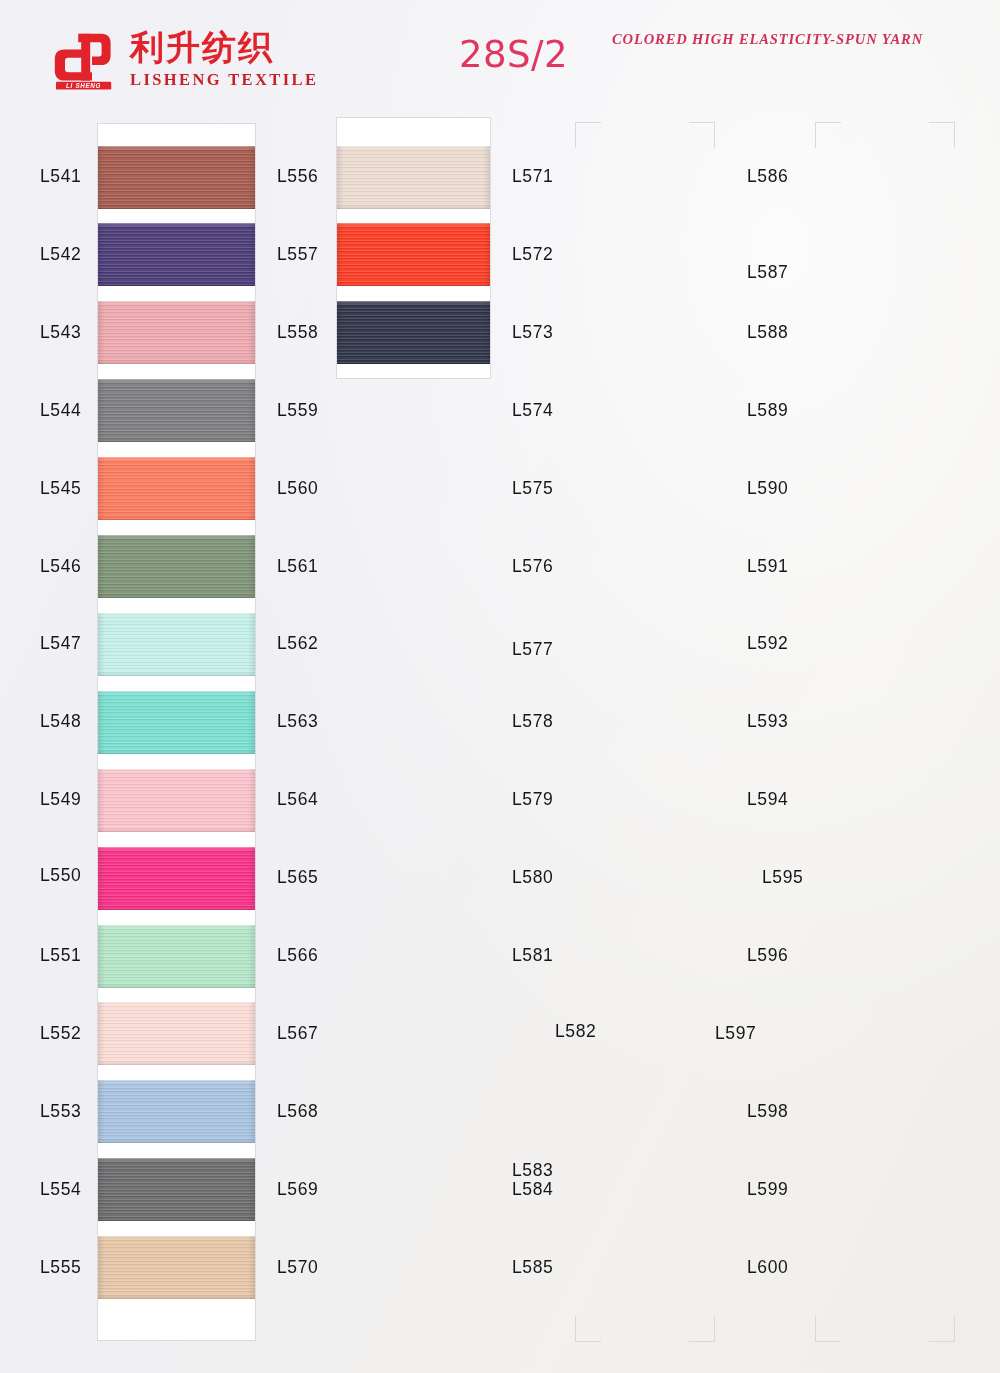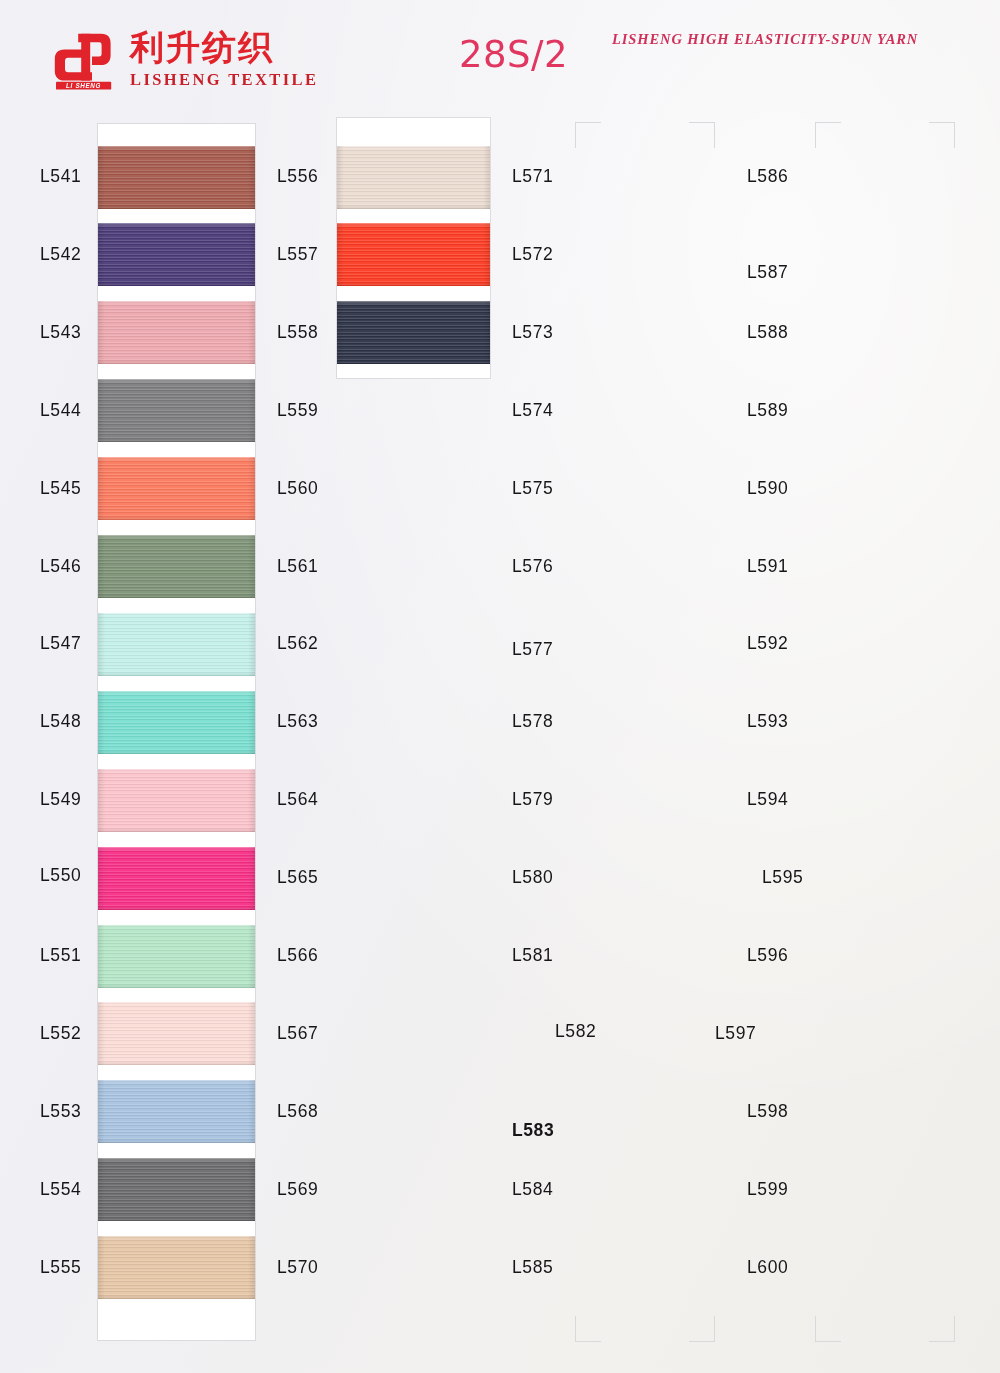--- a/index.html
+++ b/index.html
@@ -116,21 +116,21 @@
     </svg>
     <div class="brand-text">
       <div class="brand-cn">利升纺织</div>
       <div class="brand-en">LISHENG TEXTILE</div>
     </div>
   </div>
 
   <div class="count-label">28S/2</div>
 
   <div class="title-block">
-    <div class="title-en">LISHENG HIGH ELASTICITY-SPUN YARN</div>
+    <div class="title-en">COLORED HIGH ELASTICITY-SPUN YARN</div>
   </div>
 </div>
 
 <div id="crop-layer">
     <div class="crop tl" style="left: 575px; top: 122px;">
       <i class="h"></i>
       <i class="v"></i>
     </div>
     <div class="crop bl" style="left: 575px; top: 1316px;">
       <i class="h"></i>
@@ -331,21 +331,21 @@
     <div class="code" style="left: 512px; top: 323.8px;">L573</div>
     <div class="code" style="left: 512px; top: 401.7px;">L574</div>
     <div class="code" style="left: 512px; top: 479.6px;">L575</div>
     <div class="code" style="left: 512px; top: 557.5px;">L576</div>
     <div class="code" style="left: 512px; top: 641px; text-align: center;">L577</div>
     <div class="code" style="left: 512px; top: 713.3px;">L578</div>
     <div class="code" style="left: 512px; top: 791.2px;">L579</div>
     <div class="code" style="left: 512px; top: 869.1px;">L580</div>
     <div class="code" style="left: 512px; top: 947px;">L581</div>
     <div class="code" style="left: 512px; top: 1023px; margin-left: 43px;">L582</div>
-    <div class="code" style="left: 512px; top: 1122px; font-weight: bold;">L583</div>
+    <div class="code" style="left: 512px; top: 1162px;">L583</div>
     <div class="code" style="left: 512px; top: 1180.7px;">L584</div>
     <div class="code" style="left: 512px; top: 1258.6px;">L585</div>
     <div class="code" style="left: 747px; top: 168px;">L586</div>
     <div class="code" style="left: 747px; top: 264px;">L587</div>
     <div class="code" style="left: 747px; top: 323.8px;">L588</div>
     <div class="code" style="left: 747px; top: 401.7px;">L589</div>
     <div class="code" style="left: 747px; top: 479.6px;">L590</div>
     <div class="code" style="left: 747px; top: 557.5px;">L591</div>
     <div class="code" style="left: 747px; top: 635.4px;">L592</div>
     <div class="code" style="left: 747px; top: 713.3px;">L593</div>

